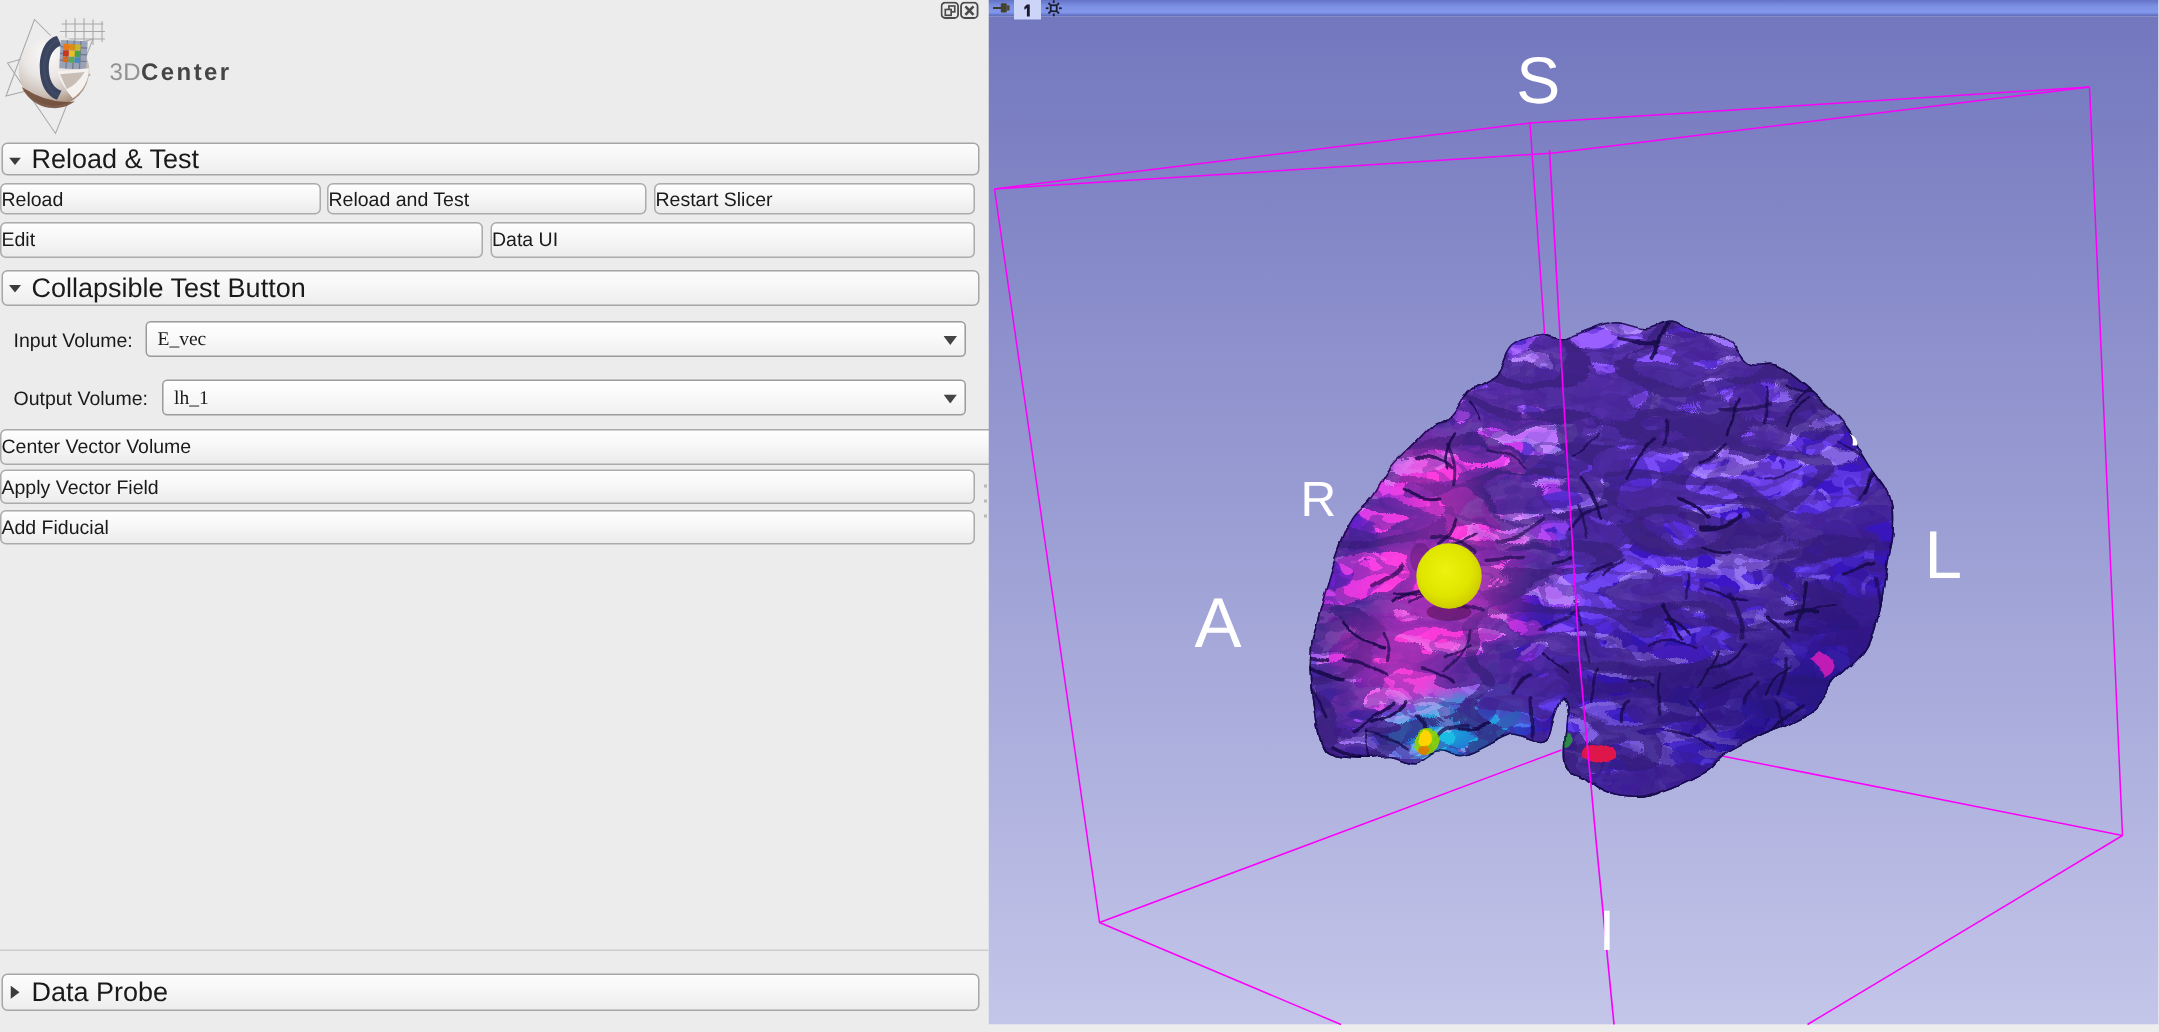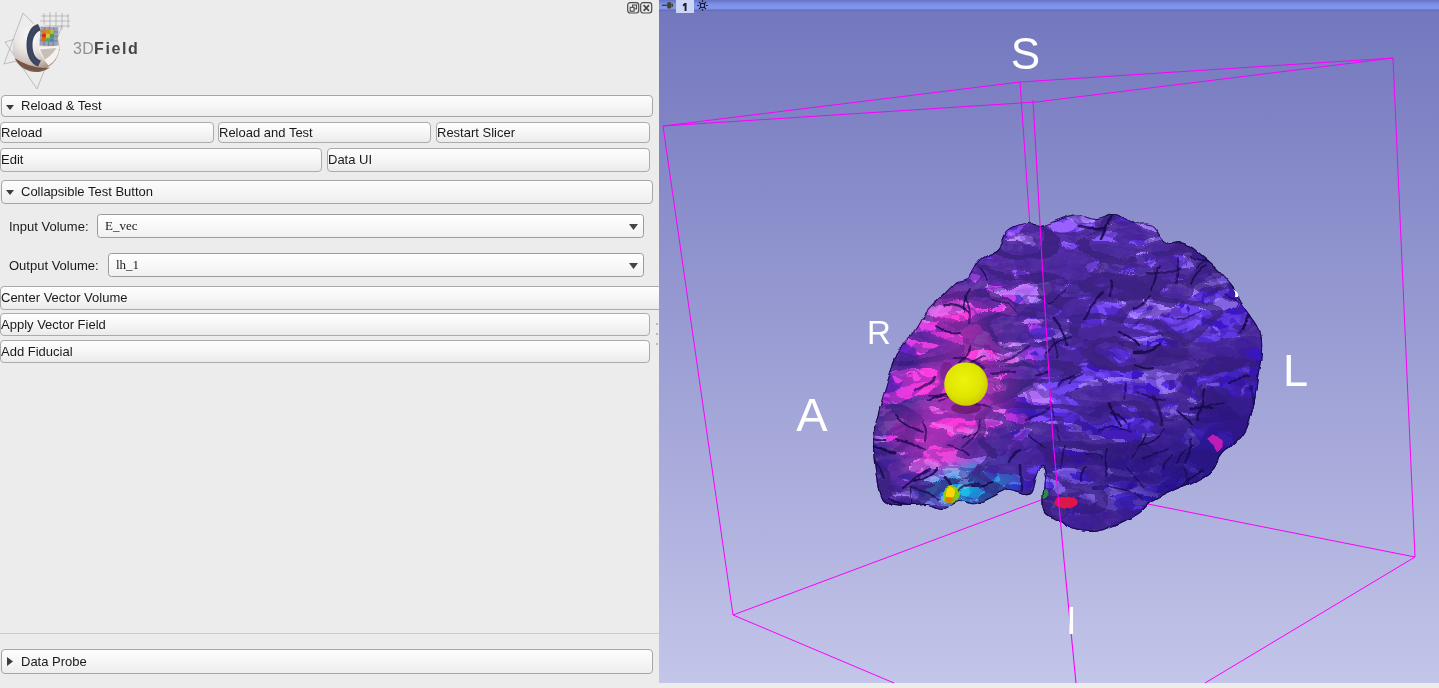--- a/index.html
+++ b/index.html
@@ -1,20 +1,20 @@
 <!DOCTYPE html>
 <html><head><meta charset="utf-8"><title>3D Slicer</title>
 <style>
 * { margin:0; padding:0; box-sizing:border-box; }
 html,body { width:1439px; height:688px; background:#ececec; overflow:hidden;
   font-family:"Liberation Sans",sans-serif; }
 #panel { position:absolute; left:0; top:0; width:659px; height:688px; }
 .hdr { position:absolute; left:1px; width:652px; border:1px solid #a6a6a6; border-radius:4px;
   background:linear-gradient(180deg,#fdfdfd 0%,#f5f5f5 55%,#ededed 100%);
-  font-size:13px; color:#1a1a1a; padding-left:19px; }
+  font-size:18px; color:#1a1a1a; padding-left:19px; }
 .btn { position:absolute; border:1px solid #ababab; border-radius:4px;
   background:linear-gradient(180deg,#fefefe 0%,#f6f6f6 50%,#ebebeb 100%);
   font-size:13px; color:#1a1a1a; text-align:left; }
 .combo { position:absolute; border:1px solid #9b9b9b; border-radius:3.5px;
   background:linear-gradient(180deg,#ffffff 0%,#f7f7f7 60%,#f0f0f0 100%);
   font-size:13px; color:#1a1a1a; padding-left:7px;font-family:Liberation Serif, serif; }
 .lbl { position:absolute; left:9px; font-size:13px; color:#1a1a1a; }
 </style></head>
 <body>
 <div id="panel">
@@ -49,21 +49,21 @@
 <rect x="46" y="33.8" width="3.8" height="4" fill="#e8c020"></rect>
 <rect x="50" y="33.8" width="3.5" height="4" fill="#48a048"></rect>
 <rect x="42" y="38.1" width="3.8" height="3.6" fill="#d86820"></rect>
 <rect x="46" y="38.1" width="3.8" height="3.6" fill="#58a858"></rect>
 <rect x="50" y="38.1" width="3.5" height="3.6" fill="#4888c0"></rect>
 </g>
 <path d="M38 47.5 L59.3 45.5 A23.5 23.5 0 0 1 48.5 65.5 Q41 57 38 47.5 Z" fill="#f4f1ee"></path>
 <path d="M40 49.5 L56.5 48 Q51 56.5 44.5 59.5 Z" fill="#c9beb6"></path>
 <path d="M14.5 58 A23.5 23.5 0 0 0 50 67.5 Q33 70 14.5 58 Z" fill="#6b4634" opacity="0.85"></path>
 </svg></div>
-  <div style="position:absolute;left:73px;top:40px;font-size:16px;letter-spacing:0.3px;color:#929292">3D<span style="color:#454545;font-weight:bold;letter-spacing:1.6px">Field</span></div>
+  <div style="position:absolute;left:73px;top:40px;font-size:16px;letter-spacing:0.3px;color:#929292">3D<span style="color:#454545;font-weight:bold;letter-spacing:1.6px">Center</span></div>
   <div style="position:absolute;left:627px;top:0px"><svg width="13" height="12" viewBox="0 0 13 12">
         <rect x="0.7" y="0.7" width="11" height="10.3" rx="2.4" fill="none" stroke="#4a4a4a" stroke-width="1.2"></rect>
         <rect x="5.6" y="3" width="3.9" height="3.9" fill="none" stroke="#4a4a4a" stroke-width="1.1"></rect>
         <rect x="3.2" y="5.3" width="3.9" height="3.9" fill="#ececec" stroke="#4a4a4a" stroke-width="1.1"></rect>
       </svg></div>
   <div style="position:absolute;left:640px;top:0px"><svg width="13" height="12" viewBox="0 0 13 12">
         <rect x="0.7" y="0.7" width="11" height="10.3" rx="2.4" fill="none" stroke="#4a4a4a" stroke-width="1.2"></rect>
         <path d="M3.6 3.2 L9 8.9 M9 3.2 L3.6 8.9" stroke="#4a4a4a" stroke-width="1.7"></path>
       </svg></div>
 

